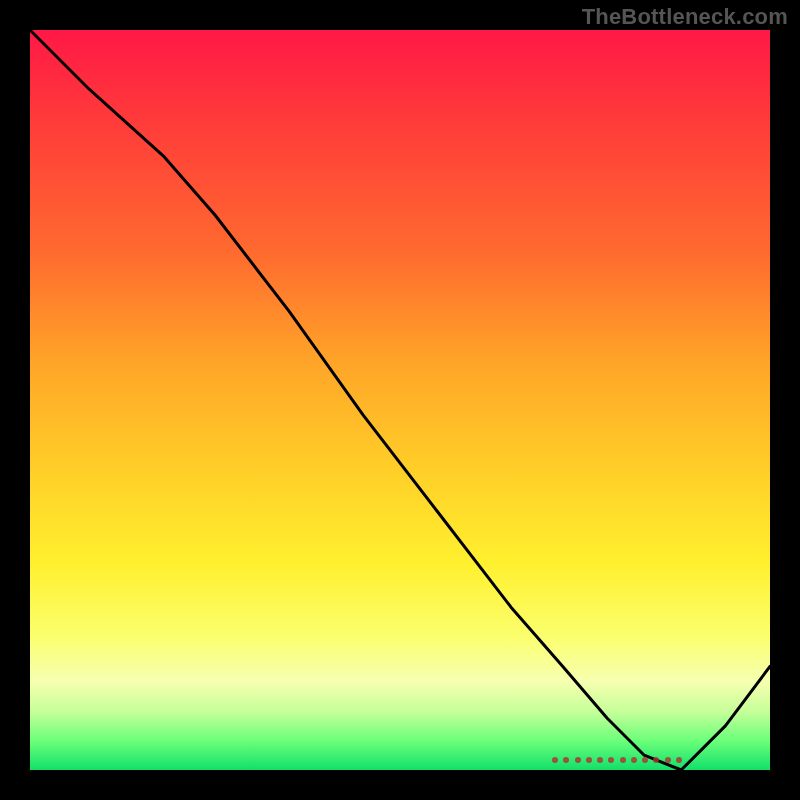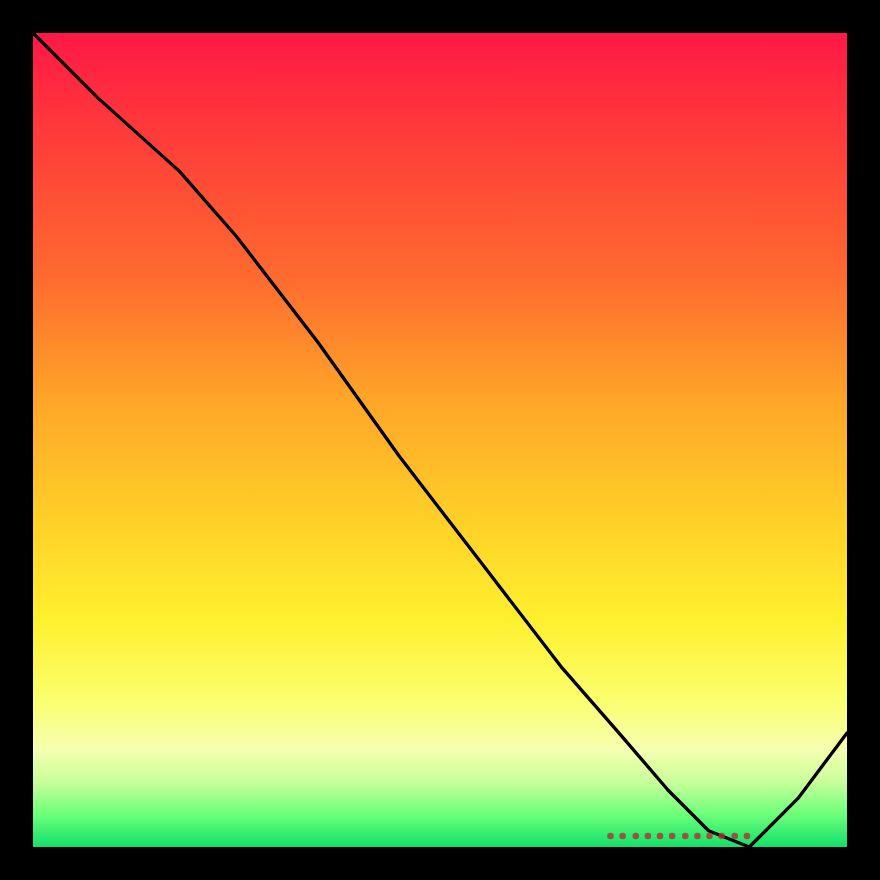--- a/index.html
+++ b/index.html
@@ -80,20 +80,21 @@
     border-radius: 50%;
     background: #b03030;
     opacity: 0.8;
   }
 </style>
 </head>
 <body>
 
 <div class="frame">
 
+  <div class="watermark">TheBottleneck.com</div>
 
   <div class="plot-area">
 
     <svg class="curve-svg" viewBox="0 0 100 100" preserveAspectRatio="none">
       <path id="curve-path" class="curve-path" d="M0.00 0.00 L8.00 8.00 L18.00 17.00 L25.00 25.00 L35.00 38.00 L45.00 52.00 L55.00 65.00 L65.00 78.00 L72.00 86.00 L78.00 93.00 L83.00 98.00 L88.00 100.00 L94.00 94.00 L100.00 86.00" vector-effect="non-scaling-stroke"></path>
     </svg>
 
     <div class="marker-strip" id="marker-strip">
         <div class="marker-dot"></div>
         <div class="marker-dot"></div>

